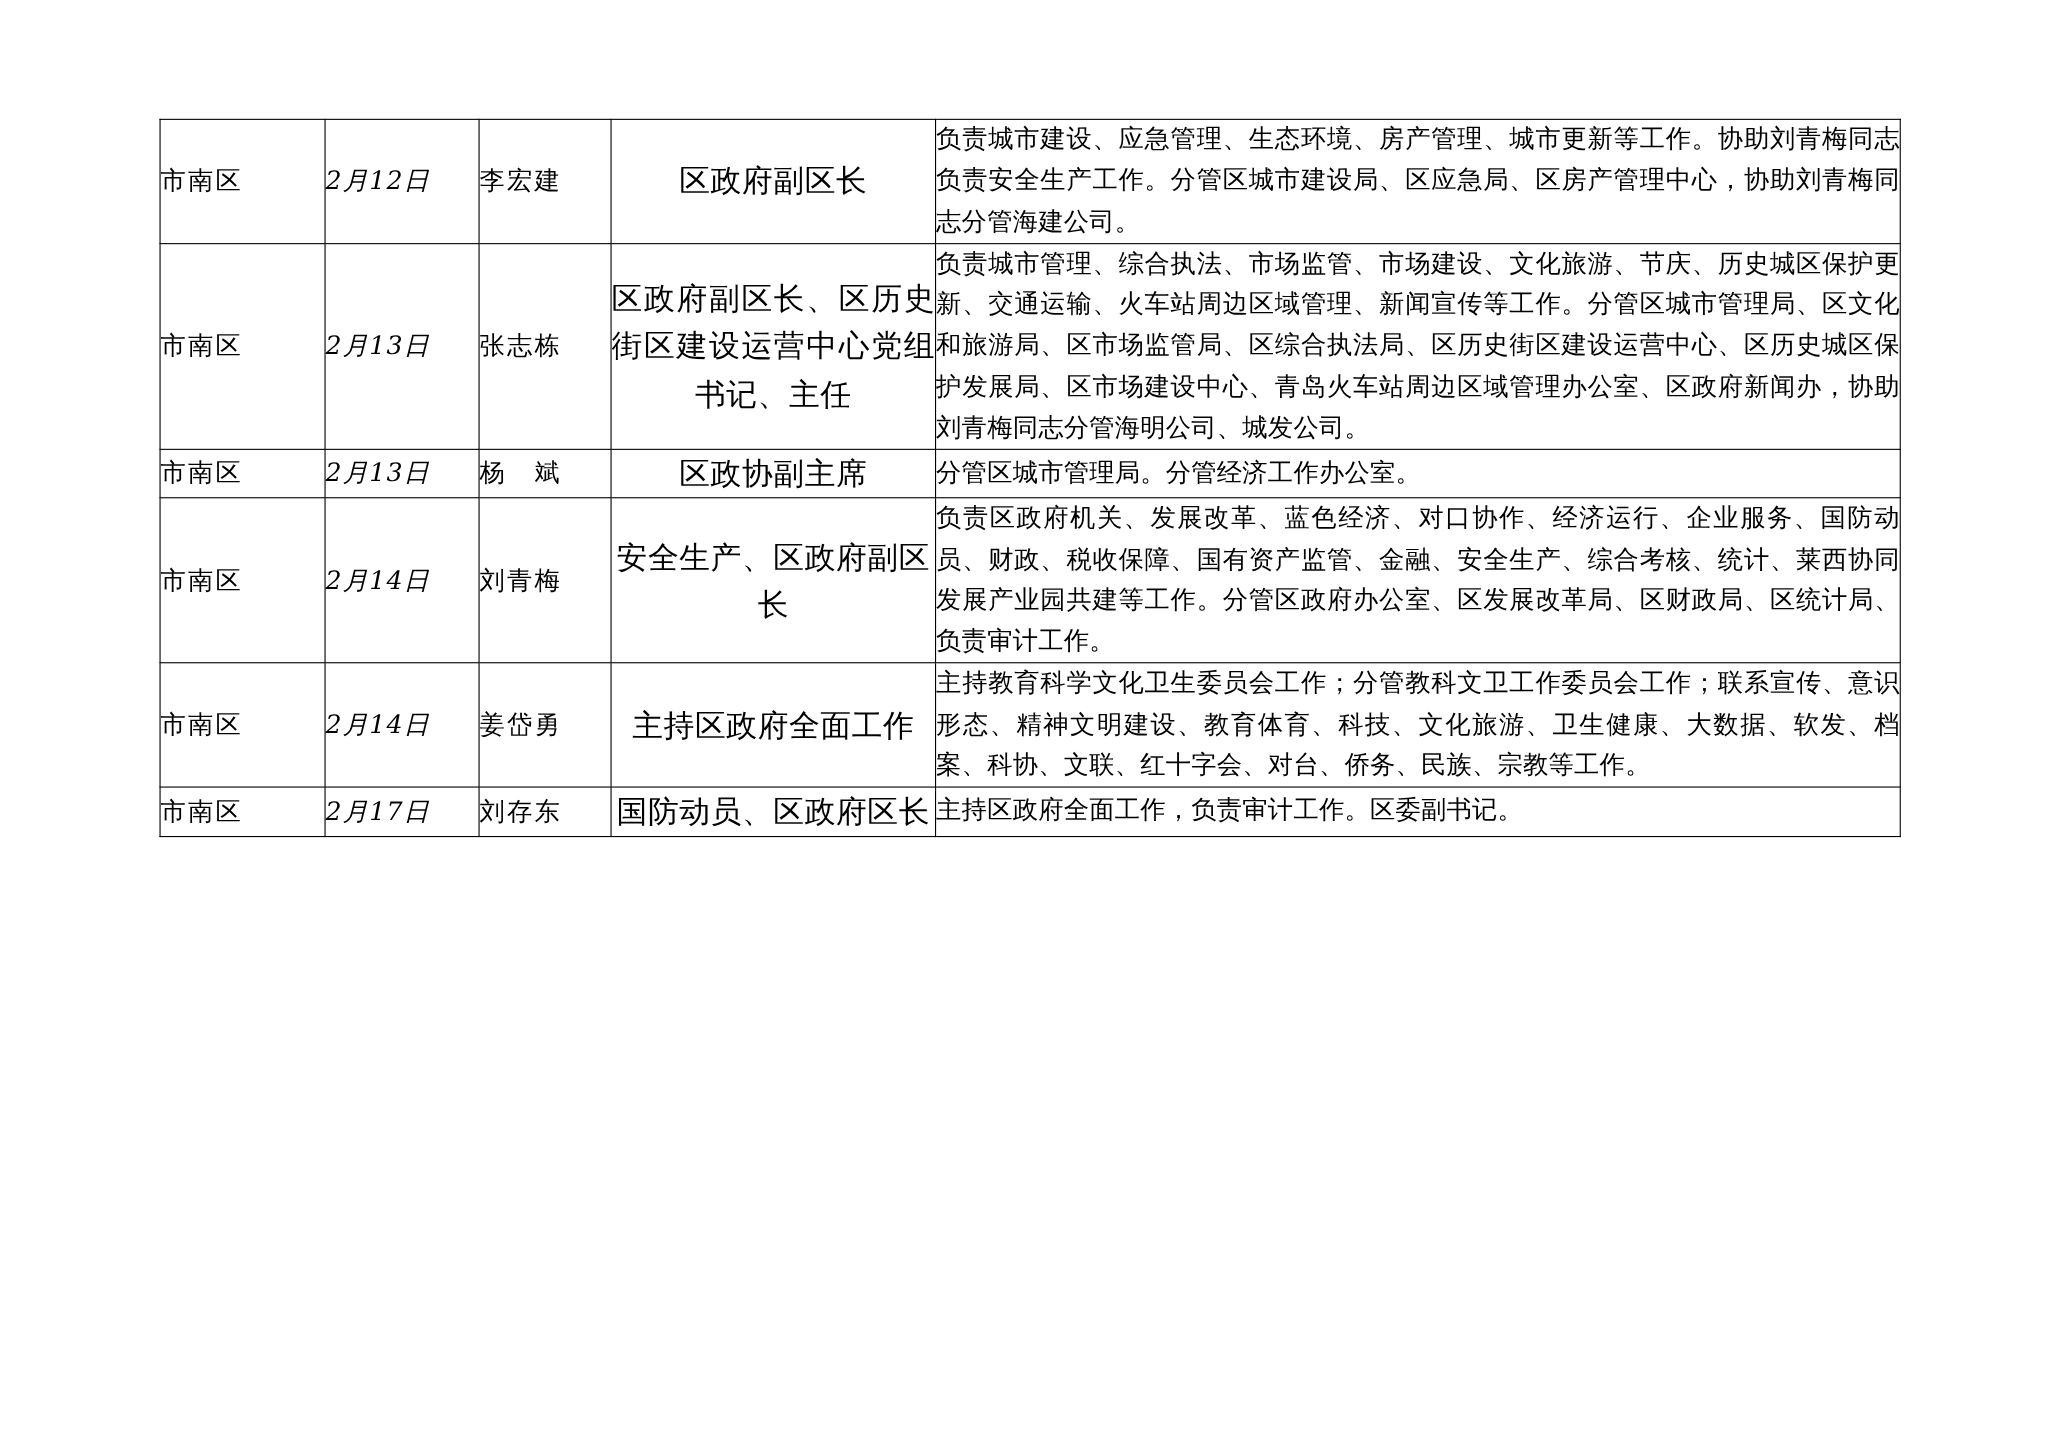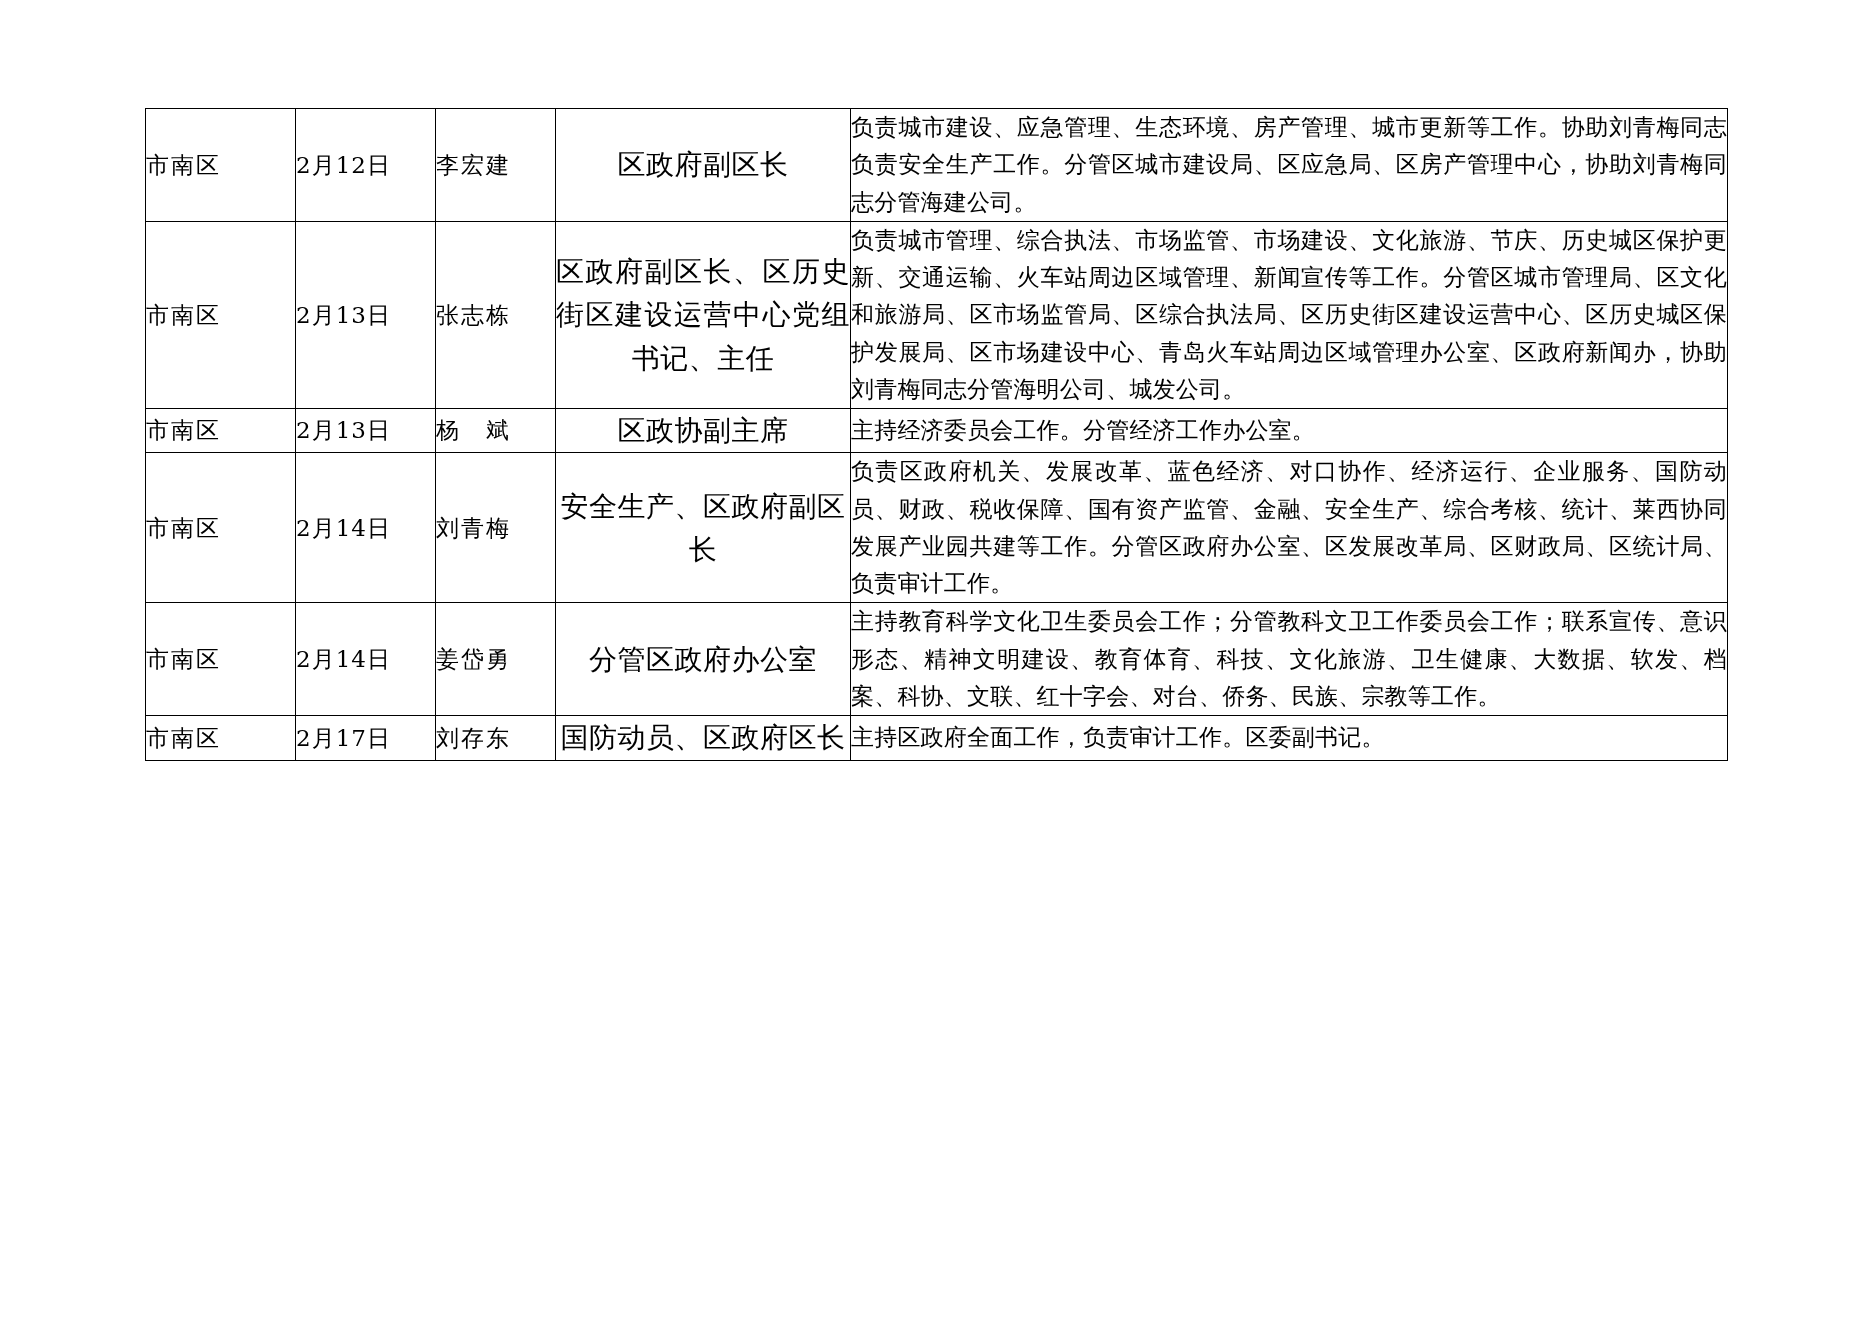--- a/index.html
+++ b/index.html
@@ -63,20 +63,21 @@
     font-size: 23px;
     line-height: 1.62;
     letter-spacing: 0.2px;
     padding: 10px 10px 10px 10px;
   }
   .name-spaced {
     letter-spacing: 2px;
   }
   .date-txt {
     letter-spacing: 1px;
+    font-style: italic;
   }
 </style>
 </head>
 <body>
 
 <div class="page">
   <table class="doc-table">
     <colgroup>
       <col class="col-region">
       <col class="col-date">
@@ -97,34 +98,34 @@
         <td class="cell-center date-txt">2月13日</td>
         <td class="cell-center name-spaced">张志栋</td>
         <td class="cell-title justify">区政府副区长、区历史街区建设运营中心党组书记、主任</td>
         <td class="cell-duty">负责城市管理、综合执法、市场监管、市场建设、文化旅游、节庆、历史城区保护更新、交通运输、火车站周边区域管理、新闻宣传等工作。分管区城市管理局、区文化和旅游局、区市场监管局、区综合执法局、区历史街区建设运营中心、区历史城区保护发展局、区市场建设中心、青岛火车站周边区域管理办公室、区政府新闻办，协助刘青梅同志分管海明公司、城发公司。</td>
       </tr>
       <tr>
         <td class="cell-center">市南区</td>
         <td class="cell-center date-txt">2月13日</td>
         <td class="cell-center name-spaced">杨　斌</td>
         <td class="cell-title">区政协副主席</td>
-        <td class="cell-duty">主持经济委员会工作。分管经济工作办公室。</td>
+        <td class="cell-duty">分管区城市管理局。分管经济工作办公室。</td>
       </tr>
       <tr>
         <td class="cell-center">市南区</td>
         <td class="cell-center date-txt">2月14日</td>
         <td class="cell-center name-spaced">刘青梅</td>
         <td class="cell-title">安全生产、区政府副区长</td>
         <td class="cell-duty">负责区政府机关、发展改革、蓝色经济、对口协作、经济运行、企业服务、国防动员、财政、税收保障、国有资产监管、金融、安全生产、综合考核、统计、莱西协同发展产业园共建等工作。分管区政府办公室、区发展改革局、区财政局、区统计局、负责审计工作。</td>
       </tr>
       <tr>
         <td class="cell-center">市南区</td>
         <td class="cell-center date-txt">2月14日</td>
         <td class="cell-center name-spaced">姜岱勇</td>
-        <td class="cell-title">分管区政府办公室</td>
+        <td class="cell-title">主持区政府全面工作</td>
         <td class="cell-duty">主持教育科学文化卫生委员会工作；分管教科文卫工作委员会工作；联系宣传、意识形态、精神文明建设、教育体育、科技、文化旅游、卫生健康、大数据、软发、档案、科协、文联、红十字会、对台、侨务、民族、宗教等工作。</td>
       </tr>
       <tr>
         <td class="cell-center">市南区</td>
         <td class="cell-center date-txt">2月17日</td>
         <td class="cell-center name-spaced">刘存东</td>
         <td class="cell-title">国防动员、区政府区长</td>
         <td class="cell-duty">主持区政府全面工作，负责审计工作。区委副书记。</td>
       </tr>
     </tbody>

